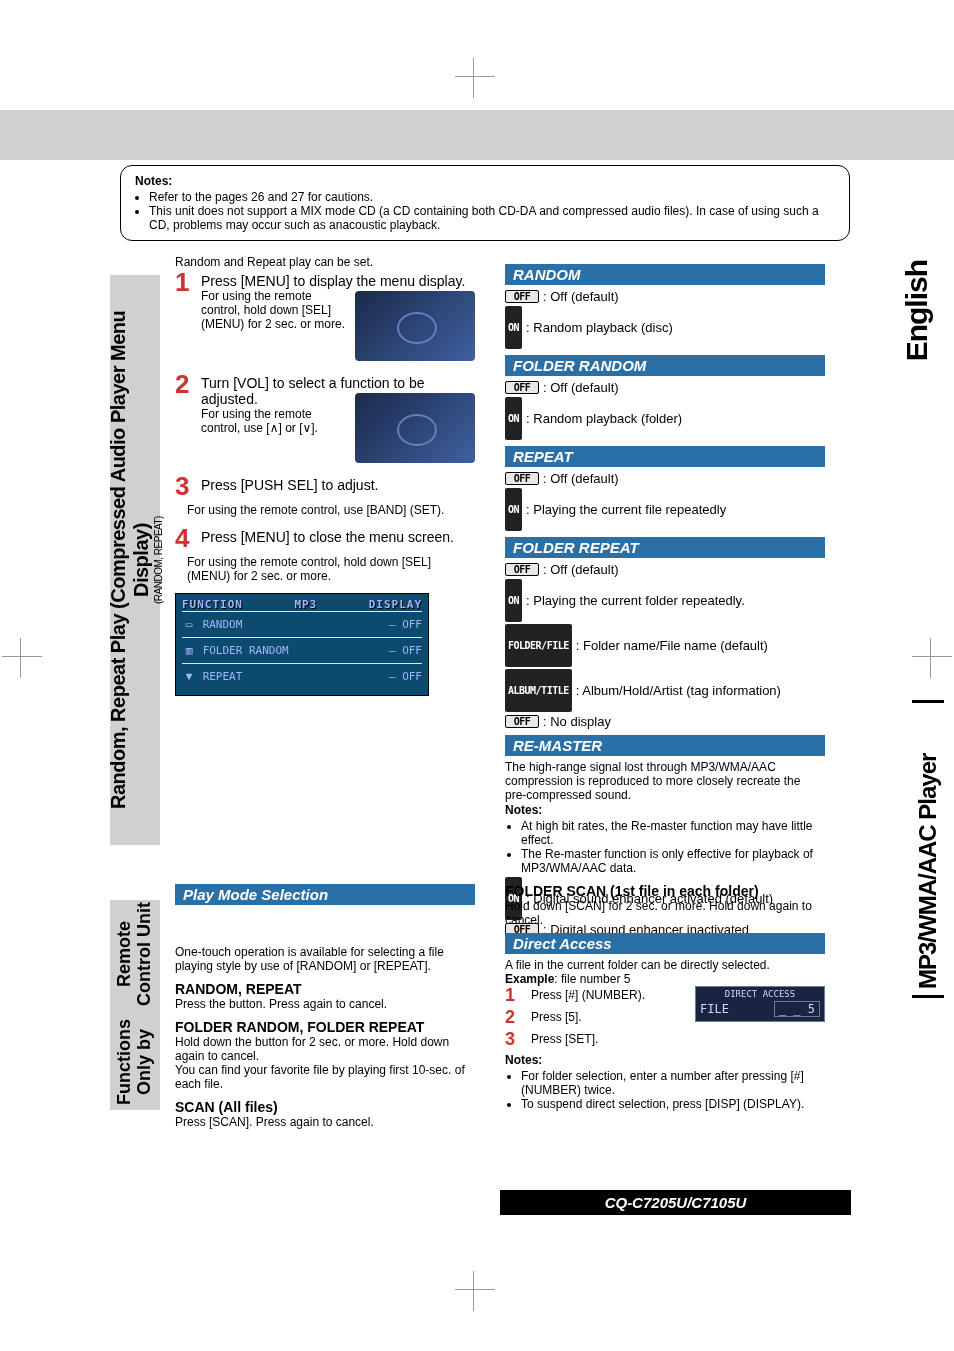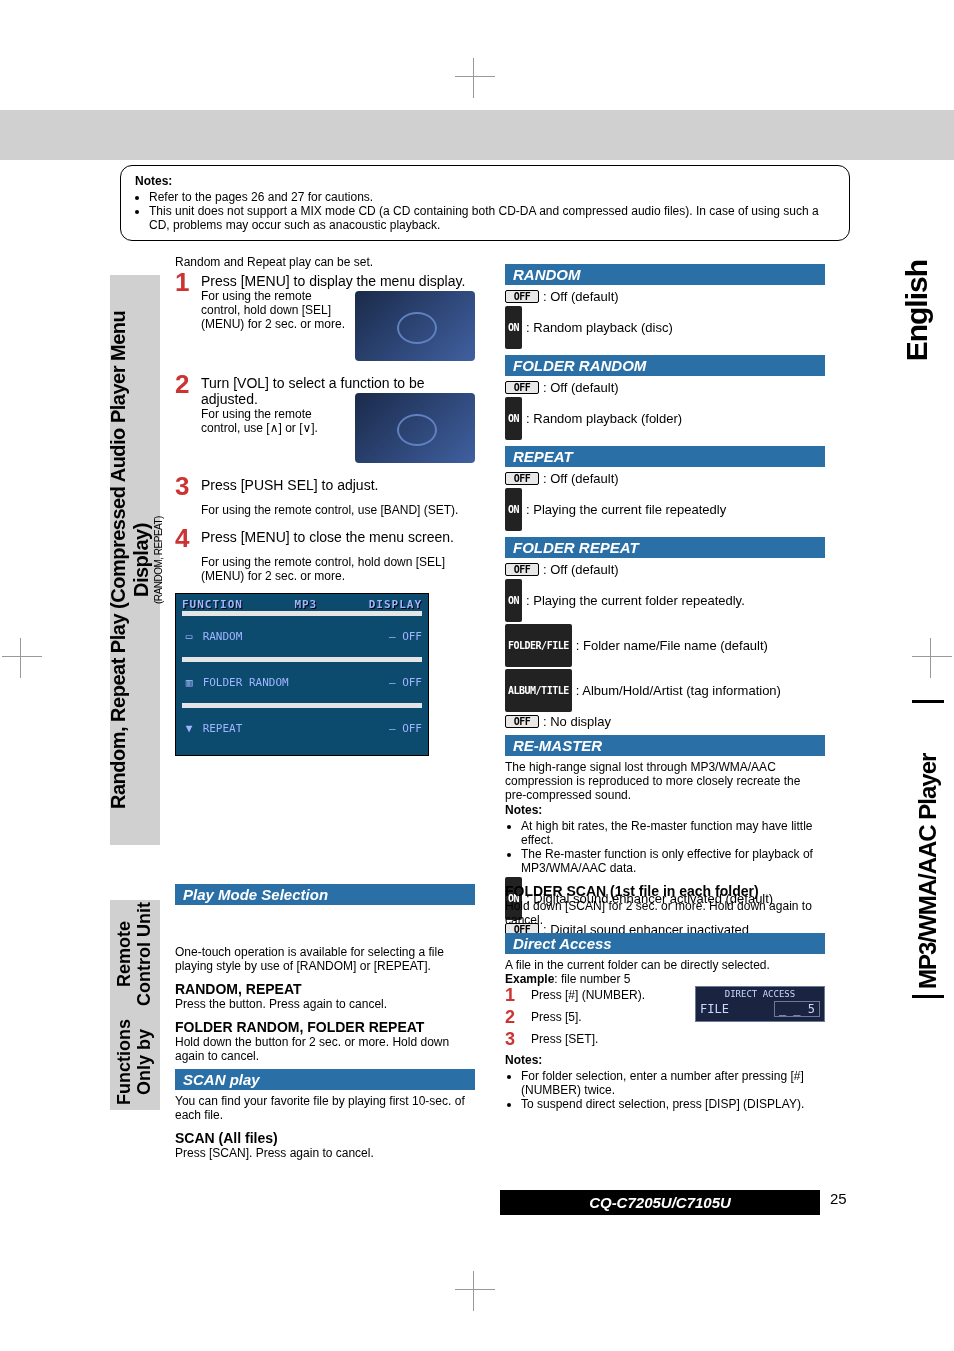--- a/index.html
+++ b/index.html
@@ -148,21 +148,21 @@
     line-height: 1;
     margin-right: 6px;
     min-width: 20px;
   }
   .step-text {
     font-size: 14px;
     padding-top: 4px;
   }
   .small-note {
     font-size: 12px;
-    margin-left: 26px;
+    margin-left: 12px;
     margin-bottom: 8px;
   }
   .chip {
     display: inline-block;
     border: 1.5px solid #000;
     background: #e8e8e8;
     font-family: monospace;
     font-size: 10px;
     font-weight: bold;
     padding: 0 3px;
@@ -222,22 +222,22 @@
   .func-table .hdr {
     display: flex;
     justify-content: space-between;
     font-weight: bold;
     text-shadow: 1px 1px #000;
     letter-spacing: 1px;
   }
   .func-table .row {
     display: flex;
     justify-content: space-between;
-    border-top: 5px solid #e5e5e5;
-    padding: 14px 0;
+    border-top: 1px solid #e5e5e5;
+    padding: 6px 0;
   }
   .func-table .icon {
     display: inline-block;
     width: 14px;
     text-align: center;
   }
   .lower-left {
     position: absolute;
     left: 175px;
     top: 878px;
@@ -246,21 +246,21 @@
   .lower-right {
     position: absolute;
     left: 505px;
     top: 875px;
     width: 320px;
   }
   .footer {
     position: absolute;
     left: 500px;
     top: 1190px;
-    width: 320px;
+    width: 351px;
     background: #000;
     color: #fff;
     font-weight: bold;
     font-style: italic;
     text-align: center;
     padding: 4px 0;
     font-size: 15px;
   }
   .pagenum {
     position: absolute;
@@ -471,21 +471,20 @@
   </div>
 
   <div class="lower-left">
     <div class="h-blue">Play Mode Selection</div>
     <div style="font-size:12px;margin-top:40px;">One-touch operation is available for selecting a file playing style by use of [RANDOM] or [REPEAT].</div>
     <div class="h-sub">RANDOM, REPEAT</div>
     <div style="font-size:12px;">Press the button. Press again to cancel.</div>
     <div class="h-sub">FOLDER RANDOM, FOLDER REPEAT</div>
     <div style="font-size:12px;">Hold down the button for 2 sec. or more. Hold down again to cancel.</div>
 
-    <div class="h-blue">SCAN play</div>
     <div style="font-size:12px;">You can find your favorite file by playing first 10-sec. of each file.</div>
     <div class="h-sub">SCAN (All files)</div>
     <div style="font-size:12px;">Press [SCAN]. Press again to cancel.</div>
   </div>
 
   <div class="lower-right">
     <div class="h-sub">FOLDER SCAN (1st file in each folder)</div>
     <div style="font-size:12px;">Hold down [SCAN] for 2 sec. or more. Hold down again to cancel.</div>
 
     <div class="h-blue">Direct Access</div>

